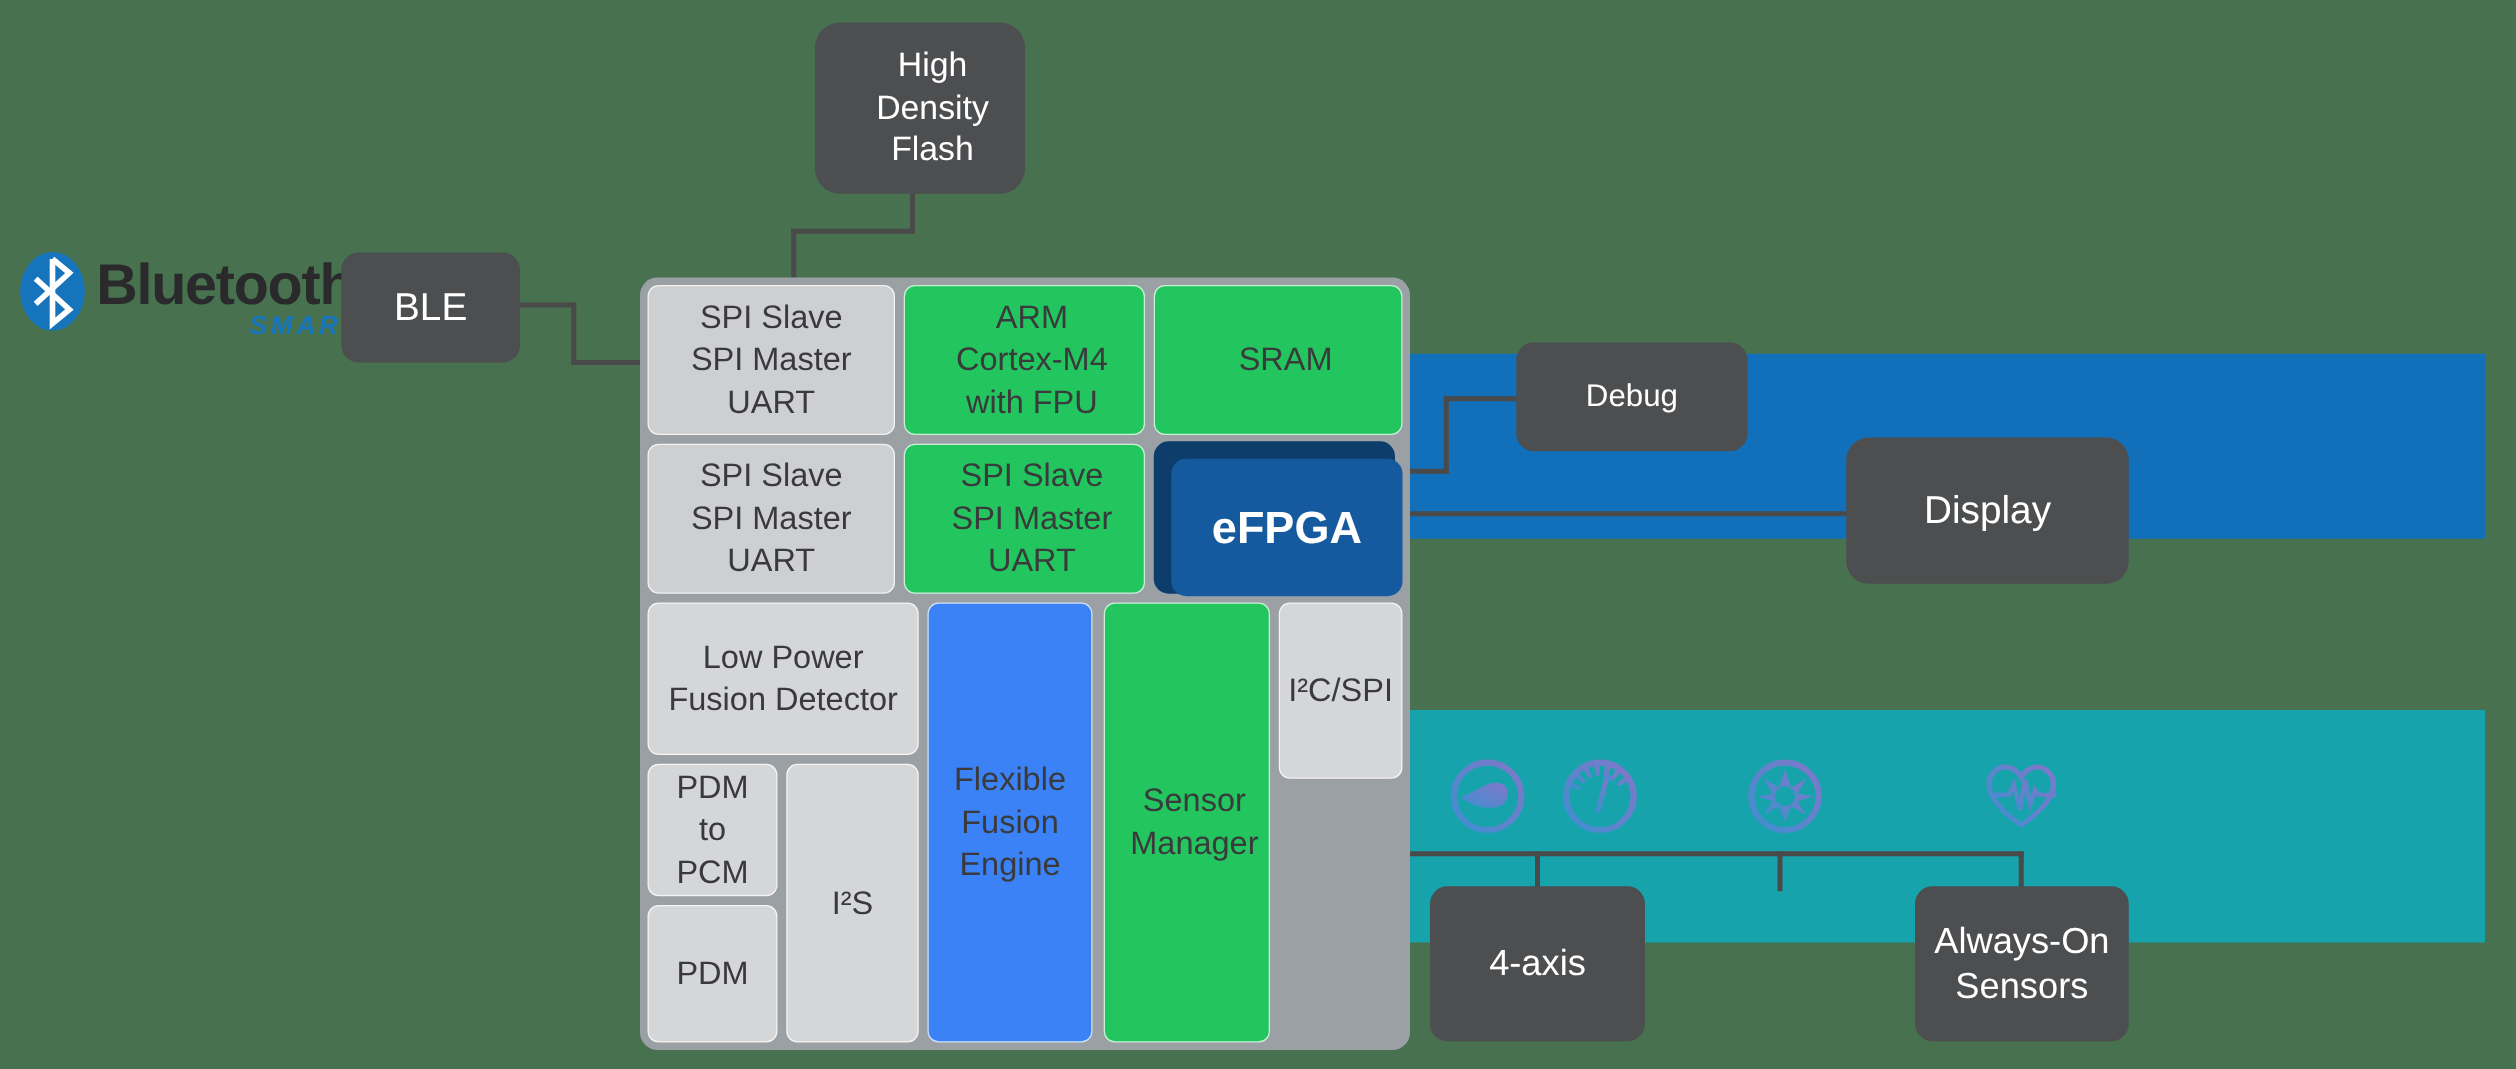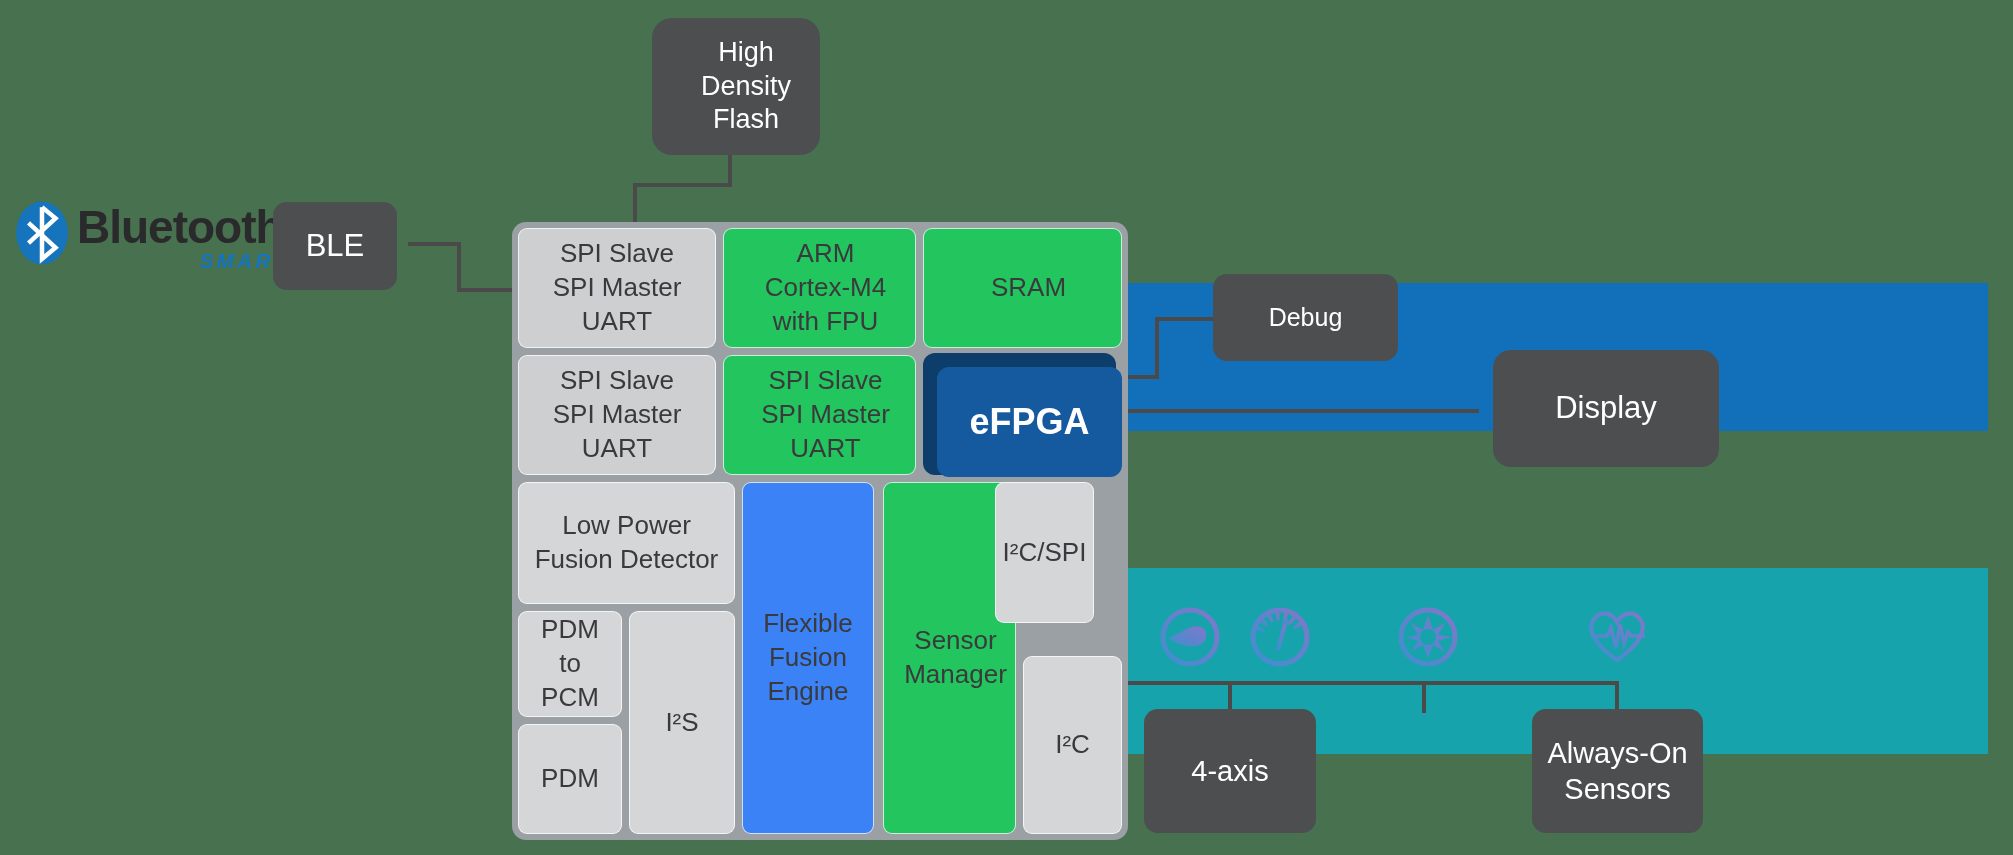--- a/index.html
+++ b/index.html
@@ -6,43 +6,43 @@
   .canvas{position:relative;width:2013px;height:855px;background:#47714F;overflow:hidden;
           font-family:"Liberation Sans",sans-serif;}
   .band{position:absolute;}
   .band-blue{left:1128px;top:283px;width:860px;height:148px;background:#1270BB;}
   .band-teal{left:1128px;top:568px;width:860px;height:186px;background:#17A3AC;}
   .wire{position:absolute;background:#4A4A4A;}
   .darkbox{position:absolute;background:#4D4E50;color:#FFFFFF;border-radius:14px;
            display:flex;align-items:center;justify-content:center;text-align:center;
            white-space:pre-line;line-height:1.25;}
   #flash-box{left:652px;top:18px;width:148px;height:137px;font-size:27px;border-radius:20px;padding-left:20px;}
-  #ble-box{left:273px;top:202px;width:124px;height:88px;font-size:31px;}
+  #ble-box{left:273px;top:202px;width:143px;height:88px;font-size:31px;}
   #debug-box{left:1213px;top:274px;width:185px;height:87px;font-size:25px;}
-  #display-box{left:1477px;top:350px;width:226px;height:117px;font-size:31px;border-radius:18px;margin-left:16px;}
+  #display-box{left:1477px;top:350px;width:226px;height:117px;font-size:31px;border-radius:18px;}
   #sixaxis-box{left:1144px;top:709px;width:172px;height:124px;font-size:29px;}
   #pressure-box{left:1338px;top:709px;width:172px;height:124px;font-size:29px;}
   #alwayson-box{left:1532px;top:709px;width:171px;height:124px;font-size:29px;}
   .soc{position:absolute;left:512px;top:222px;width:616px;height:618px;background:#9BA0A5;border-radius:14px;}
   .cell{position:absolute;border-radius:9px;border:1px solid rgba(255,255,255,.75);
         display:flex;align-items:center;justify-content:center;text-align:center;
         color:#3A3A3C;font-size:26px;line-height:1.3;white-space:pre-line;box-sizing:border-box;}
   .tone-a{background:#CDCFD1;}
   .tone-b{background:#22c55e;padding-left:12px;}
   .tone-c{background:#D5D6D8;}
   .tone-d{background:#3b82f6;}
   #cell-spi1{left:6px;top:6px;width:198px;height:120px;}
   #cell-arm{left:211px;top:6px;width:193px;height:120px;}
   #cell-sram{left:411px;top:6px;width:199px;height:120px;}
   #cell-spi2{left:6px;top:133px;width:198px;height:120px;}
   #cell-spi3{left:211px;top:133px;width:193px;height:120px;}
   #cell-lpsd{left:6px;top:260px;width:217px;height:122px;}
   #cell-ffe{left:230px;top:260px;width:132px;height:352px;}
   #cell-sm{left:371px;top:260px;width:133px;height:352px;}
-  #cell-i2cspi{left:483px;top:260px;width:99px;height:141px;}
+  #cell-i2cspi{left:511px;top:260px;width:99px;height:141px;}
   #cell-i2c{left:511px;top:434px;width:99px;height:178px;}
   #cell-pdmpcm{left:6px;top:389px;width:104px;height:106px;}
   #cell-pdm{left:6px;top:502px;width:104px;height:110px;}
   #cell-i2s{left:117px;top:389px;width:106px;height:223px;}
   .efpga-back{position:absolute;left:411px;top:131px;width:193px;height:122px;background:#0D3D6B;border-radius:12px;}
   .efpga-face{position:absolute;left:425px;top:145px;width:185px;height:110px;background:#15599F;border-radius:12px;
               display:flex;align-items:center;justify-content:center;color:#FFFFFF;
               font-size:36px;font-weight:bold;}
   .bt-logo{position:absolute;left:15px;top:200px;display:flex;align-items:flex-start;}
   .bt-word{font-size:46px;font-weight:bold;color:#2A2A2C;letter-spacing:-1px;line-height:1.05;}
@@ -114,21 +114,20 @@
     <div class="efpga-back"></div>
     <div class="efpga-face">eFPGA</div>
     <div class="cell tone-c" id="cell-lpsd">Low Power
 Fusion Detector</div>
     <div class="cell tone-d" id="cell-ffe">Flexible
 Fusion
 Engine</div>
     <div class="cell tone-b" id="cell-sm">Sensor
 Manager</div>
     <div class="cell tone-c" id="cell-i2cspi">I²C/SPI</div>
-    <div class="cell tone-c" id="cell-i2c">I²C</div>
     <div class="cell tone-c" id="cell-pdmpcm">PDM
 to
 PCM</div>
     <div class="cell tone-c" id="cell-pdm">PDM</div>
     <div class="cell tone-c" id="cell-i2s">I²S</div>
   </div>
 
   <span class="sensor-icon" style="left:1157px;top:604px;">
     <svg width="66" height="66" viewBox="0 0 66 66">
       <defs>

